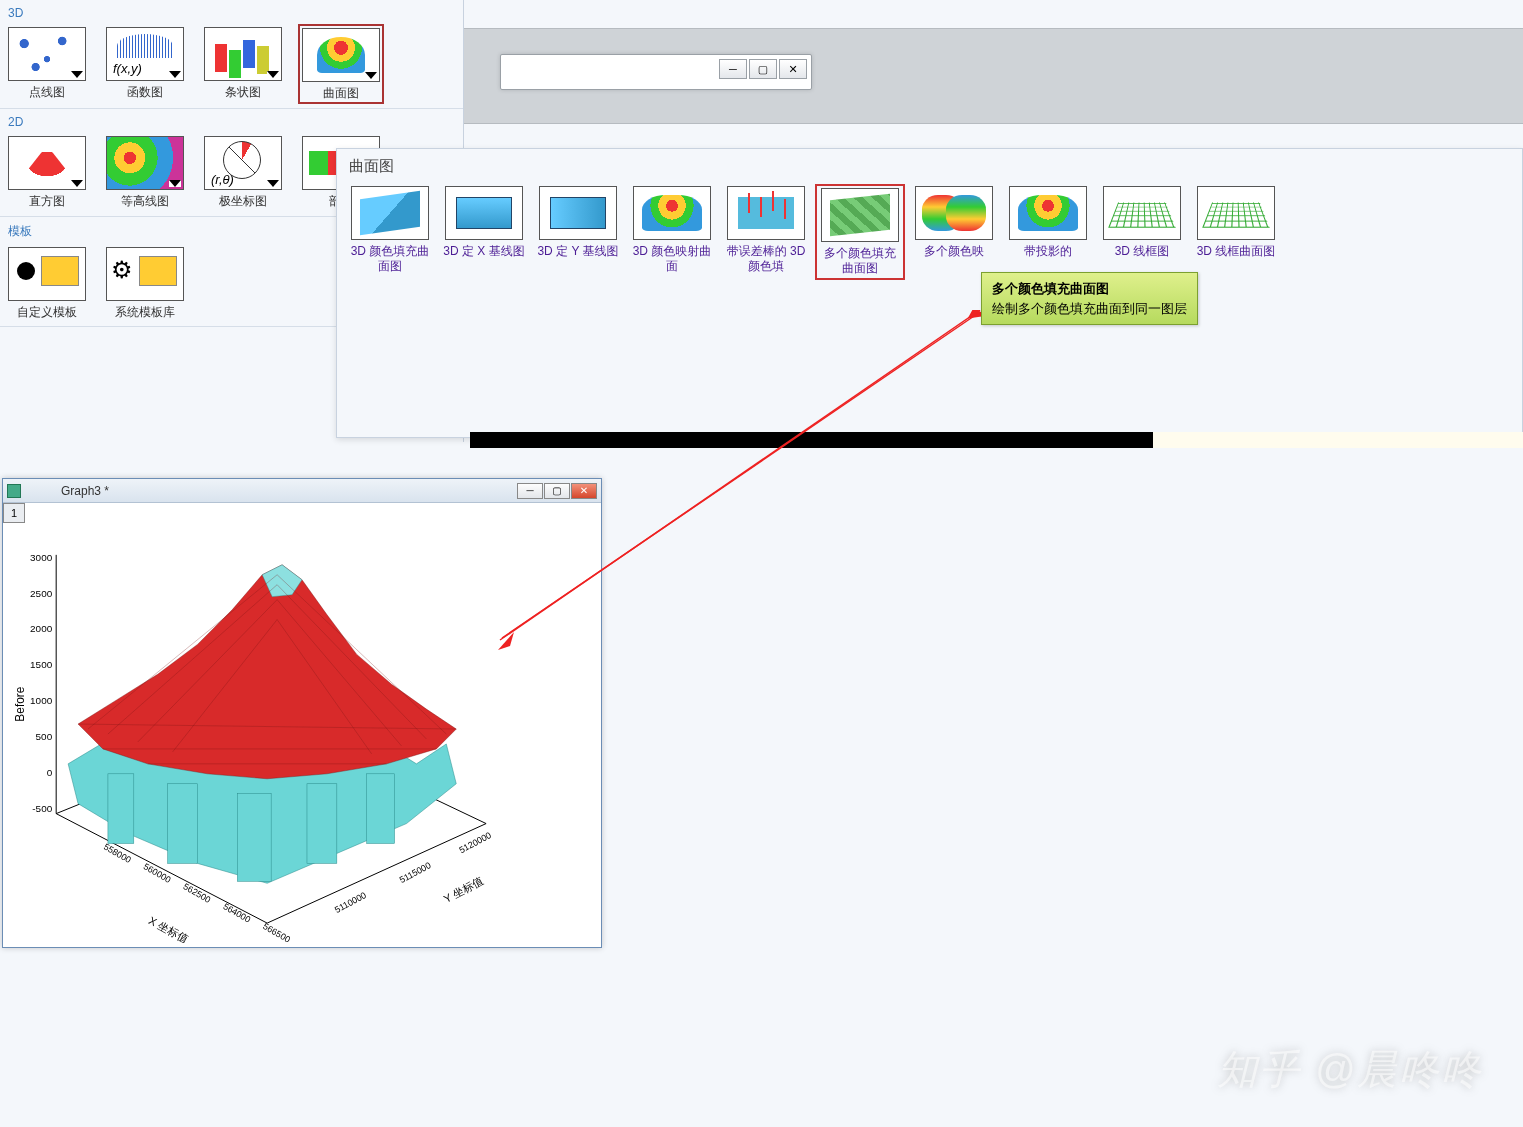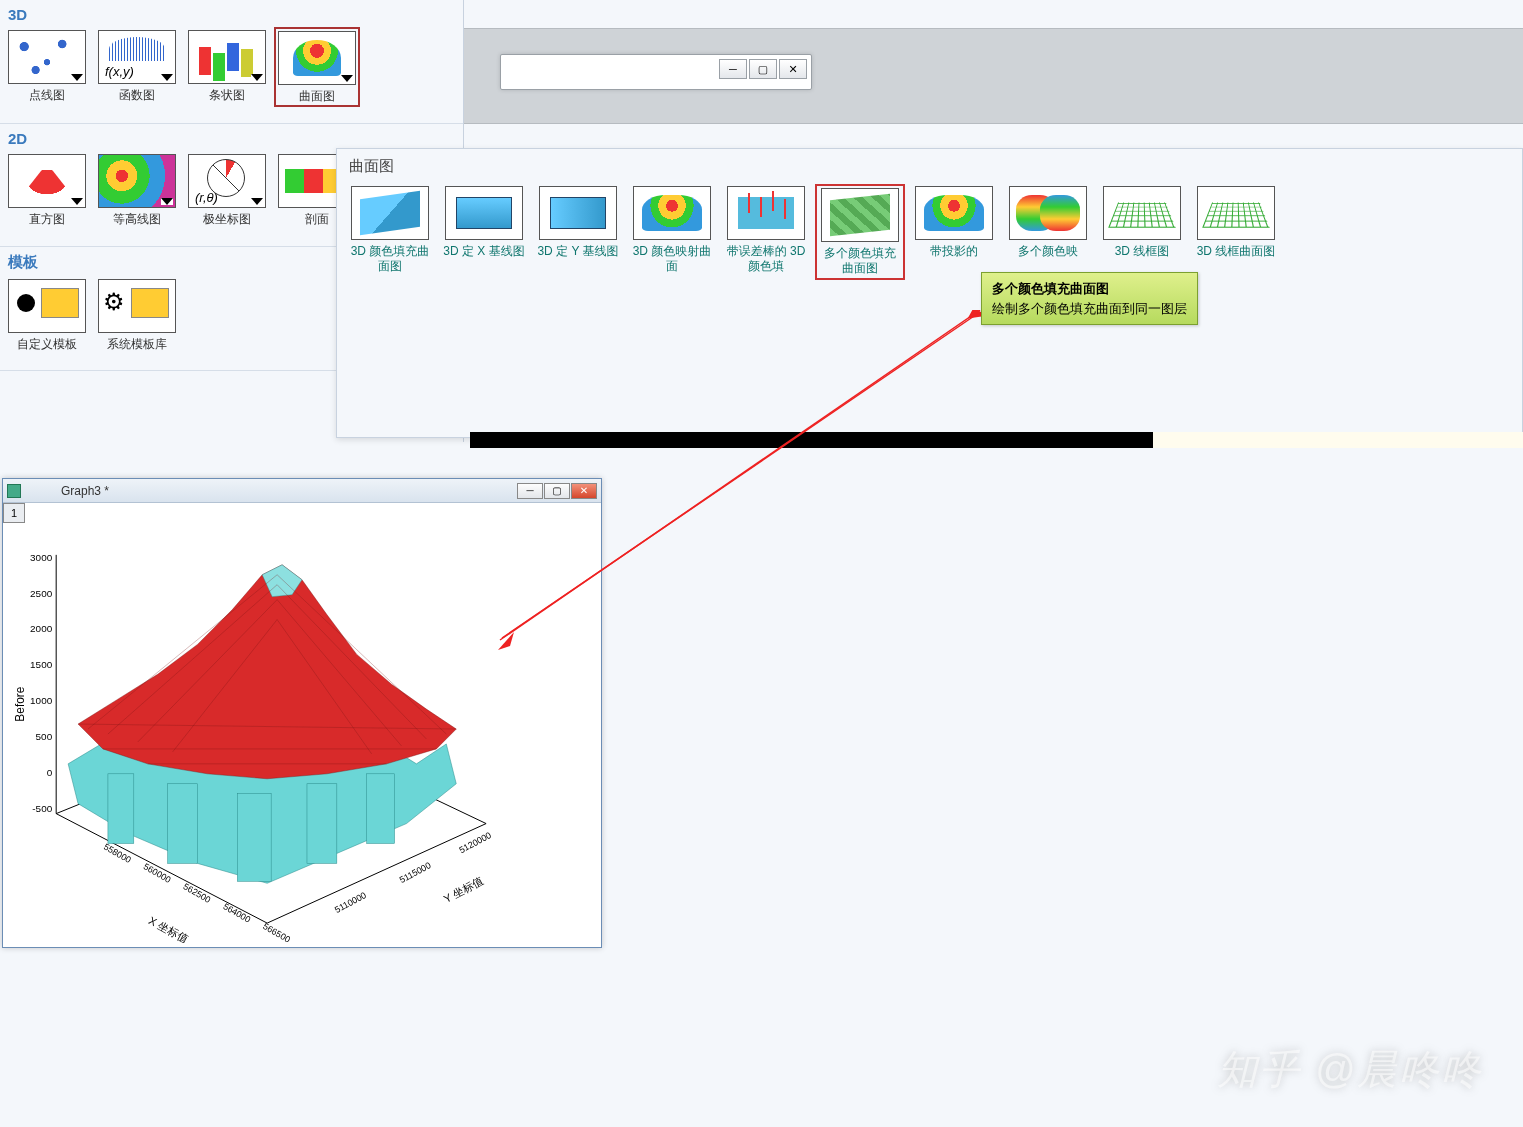--- a/index.html
+++ b/index.html
@@ -1,21 +1,21 @@
 <!DOCTYPE html>
 <html><head>
 <meta charset="utf-8">
 <style>
   * { box-sizing: border-box; margin: 0; padding: 0; }
   body { font-family: "Microsoft YaHei", "SimSun", sans-serif; font-size: 13px; background: #f4f7fb; width: 1523px; height: 1127px; position: relative; overflow: hidden; }
   
   
   .left-panel { position: absolute; left: 0; top: 0; width: 464px; height: 442px; background: #f4f7fb; border-right: 1px solid #c8d2df; }
-  .section-title { color: #3a7abd; font-size: 15px; padding: 6px 8px 2px; font-weight: 700; }
-  .icon-row { display: flex; padding: 2px 4px 16px; gap: 4px; border-bottom: 1px solid #d6dee8; }
+  .section-title { color: #3a7abd; font-size: 12px; padding: 6px 8px 2px; font-weight: 400; }
+  .icon-row { display: flex; padding: 2px 4px 4px; gap: 12px; border-bottom: 1px solid #d6dee8; }
   .icon-item { width: 86px; text-align: center; cursor: pointer; padding: 2px; border: 1px solid transparent; }
   .icon-item.active { border: 2px solid #a33; }
   .icon-box { width: 78px; height: 54px; border: 1px solid #555; background: #fff; position: relative; margin: 0 auto 4px; }
   .icon-box .tri { position: absolute; right: 2px; bottom: 2px; width: 0; height: 0; border-left: 6px solid transparent; border-right: 6px solid transparent; border-top: 7px solid #000; background:#fff; }
   .icon-label { font-size: 12px; color: #333; line-height: 1.2; }
   
   
   .ic-scatter { background: radial-gradient(circle at 20% 30%, #36c 6%, transparent 7%), radial-gradient(circle at 50% 60%, #36c 6%, transparent 7%), radial-gradient(circle at 70% 25%, #36c 6%, transparent 7%), radial-gradient(circle at 35% 75%, #36c 6%, transparent 7%), #fff; }
   .ic-func { background: #fff; }
   .ic-func::after { content:"f(x,y)"; font-style:italic; font-size:13px; position:absolute; bottom:4px; left:6px; }
@@ -49,21 +49,21 @@
   .fi-xbase::before { content:""; position:absolute; inset:10px; background:linear-gradient(180deg,#6cf,#39c); border:1px solid #246; }
   .fi-ybase::before { content:""; position:absolute; inset:10px; background:linear-gradient(90deg,#6cf,#39c); border:1px solid #246; }
   .fi-colormap::before { content:""; position:absolute; inset:8px; background:radial-gradient(circle at 50% 30%,#e33 0 15%,#fc3 15% 35%,#3c3 35% 55%,#39d 55% 100%); border-radius:40% 40% 10% 10%; }
   .fi-err1::before { content:""; position:absolute; inset:10px; background:#5bd; }
   .fi-err1::after { content:""; position:absolute; left:20px; top:6px; width:2px; height:20px; background:#e33; box-shadow:12px 4px 0 #e33, 24px -2px 0 #e33, 36px 6px 0 #e33; }
   .fi-multi::before { content:""; position:absolute; inset:8px; background:repeating-linear-gradient(45deg,#7c7 0 6px,#5a5 6px 12px); transform:skewY(-6deg); }
   .fi-multicm::before { content:""; position:absolute; left:6px; top:8px; right:30px; bottom:8px; background:linear-gradient(#e33,#fc3,#3c3,#39d); border-radius:40%; }
   .fi-multicm::after { content:""; position:absolute; right:6px; top:8px; left:30px; bottom:8px; background:linear-gradient(#39d,#3c3,#fc3,#e33); border-radius:40%; }
   .fi-proj::before { content:""; position:absolute; inset:8px; background:radial-gradient(circle at 50% 30%,#e33 0 15%,#fc3 15% 35%,#3c3 35% 55%,#39d 55% 100%); border-radius:40% 40% 10% 10%; }
   .fi-wire::before { content:""; position:absolute; inset:10px; background:repeating-linear-gradient(0deg,#3a3 0 1px,transparent 1px 6px),repeating-linear-gradient(90deg,#3a3 0 1px,transparent 1px 6px); transform:perspective(60px) rotateX(40deg); }
-  .fly-label { font-size:12px; color:#0f766e; line-height:1.25; }
+  .fly-label { font-size:12px; color:#4c1d95; line-height:1.25; }
   
   
   .tooltip { position:absolute; left:981px; top:272px; background:linear-gradient(#dff08c,#b6da5e); border:1px solid #7ca030; padding:6px 10px; font-size:13px; line-height:1.5; box-shadow:1px 1px 3px rgba(0,0,0,.2); z-index:10; }
   .tooltip .tt-title { font-weight:700; }
   
   
   .arrow-svg { position:absolute; left:480px; top:310px; width:530px; height:350px; pointer-events:none; z-index:5; }
   
   
   .graph-win { position:absolute; left:2px; top:478px; width:600px; height:470px; border:1px solid #6b8db5; background:#fff; box-shadow:0 0 6px rgba(0,0,0,.2); }
@@ -188,26 +188,26 @@
       </div>
     <div class="fly-item">
         <div class="fly-ic fi-err1"></div>
         <div class="fly-label">带误差棒的 3D 颜色填</div>
       </div>
     <div class="fly-item sel">
         <div class="fly-ic fi-multi"></div>
         <div class="fly-label">多个颜色填充曲面图</div>
       </div>
     <div class="fly-item">
+        <div class="fly-ic fi-multicm"></div>
+        <div class="fly-label">多个颜色映</div>
+      </div>
+    <div class="fly-item">
         <div class="fly-ic fi-proj"></div>
         <div class="fly-label">带投影的</div>
-      </div>
-    <div class="fly-item">
-        <div class="fly-ic fi-multicm"></div>
-        <div class="fly-label">多个颜色映</div>
       </div>
     <div class="fly-item">
         <div class="fly-ic fi-wire"></div>
         <div class="fly-label">3D 线框图</div>
       </div>
     <div class="fly-item">
         <div class="fly-ic fi-wire"></div>
         <div class="fly-label">3D 线框曲面图</div>
       </div>
   </div>

